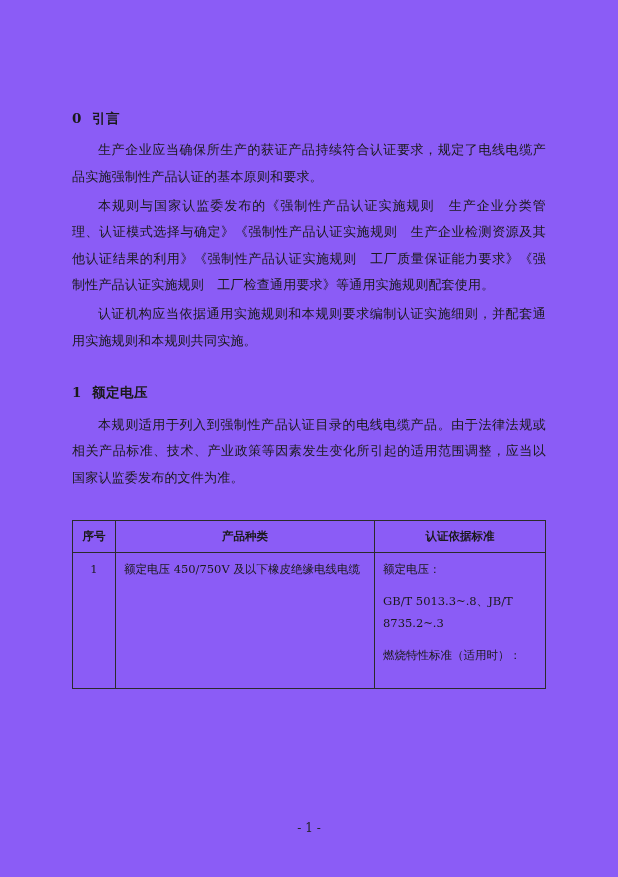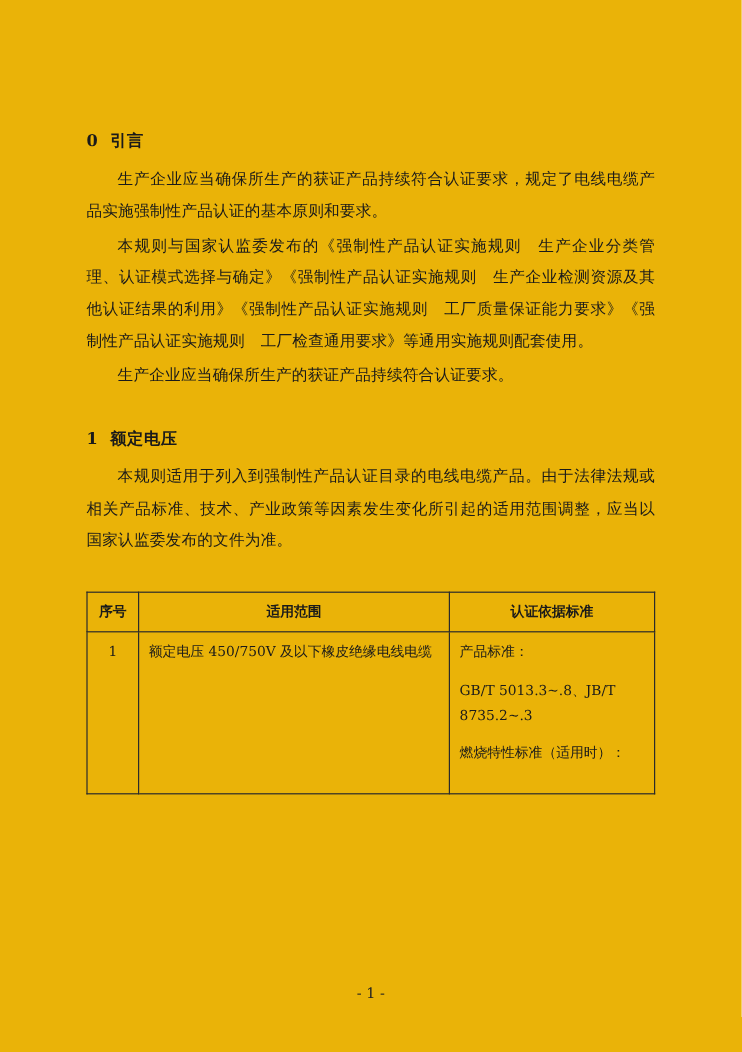--- a/index.html
+++ b/index.html
@@ -11,21 +11,21 @@
     height: 877px;
     background: #ffffff;
     font-family: "DejaVu Sans", "Liberation Sans", sans-serif;
     color: #1a1a1a;
     overflow: hidden;
   }
   .page {
     position: relative;
     width: 618px;
     height: 877px;
-    background: #eab308;
+    background: #8b5cf6;
     box-sizing: border-box;
     padding: 108px 72px 24px 72px;
   }
   .section-heading {
     font-family: "DejaVu Serif", "Liberation Serif", serif;
     font-weight: bold;
     font-size: 13.5px;
     letter-spacing: 0.5px;
     margin: 0 0 9px 0;
     line-height: 1.5;
@@ -73,21 +73,20 @@
     vertical-align: middle;
   }
   td.cell-kind {
     padding-top: 18px;
   }
   td.cell-std div {
     margin-bottom: 10px;
   }
   td.cell-std div:last-child {
     margin-bottom: 15px;
-    font-family: Liberation Mono, monospace;
   }
   .page-number {
     position: absolute;
     left: 0;
     right: 0;
     bottom: 42px;
     text-align: center;
     font-family: "DejaVu Serif", "Liberation Serif", serif;
     font-size: 12px;
     color: #222;
@@ -96,46 +95,46 @@
 </head>
 <body>
 
 <div class="page">
 
   <h2 class="section-heading">
     <span class="num">0</span><span>引言</span>
   </h2>
   <p class="para">生产企业应当确保所生产的获证产品持续符合认证要求，规定了电线电缆产品实施强制性产品认证的基本原则和要求。</p>
   <p class="para">本规则与国家认监委发布的《强制性产品认证实施规则　生产企业分类管理、认证模式选择与确定》《强制性产品认证实施规则　生产企业检测资源及其他认证结果的利用》《强制性产品认证实施规则　工厂质量保证能力要求》《强制性产品认证实施规则　工厂检查通用要求》等通用实施规则配套使用。</p>
-  <p class="para">生产企业应当确保所生产的获证产品持续符合认证要求。</p>
+  <p class="para">认证机构应当依据通用实施规则和本规则要求编制认证实施细则，并配套通用实施规则和本规则共同实施。</p>
 
   <div class="block-gap-lg"></div>
 
   <h2 class="section-heading">
     <span class="num">1</span><span>额定电压</span>
   </h2>
   <p class="para">本规则适用于列入到强制性产品认证目录的电线电缆产品。由于法律法规或相关产品标准、技术、产业政策等因素发生变化所引起的适用范围调整，应当以国家认监委发布的文件为准。</p>
 
   <div class="block-gap-lg"></div>
 
 
   <table class="cert-table">
     <thead>
       <tr>
         <th class="col-no">序号</th>
-        <th class="col-kind">适用范围</th>
+        <th class="col-kind">产品种类</th>
         <th>认证依据标准</th>
       </tr>
     </thead>
     <tbody>
       <tr>
         <td class="cell-no">1</td>
         <td class="cell-kind">额定电压 450/750V 及以下橡皮绝缘电线电缆</td>
         <td class="cell-std">
-          <div>产品标准：</div>
+          <div>额定电压：</div>
           <div>GB/T 5013.3~.8、JB/T 8735.2~.3</div>
           <div>燃烧特性标准（适用时）：</div>
         </td>
       </tr>
     </tbody>
   </table>
 
   <div class="page-number">- 1 -</div>
 </div>
 

